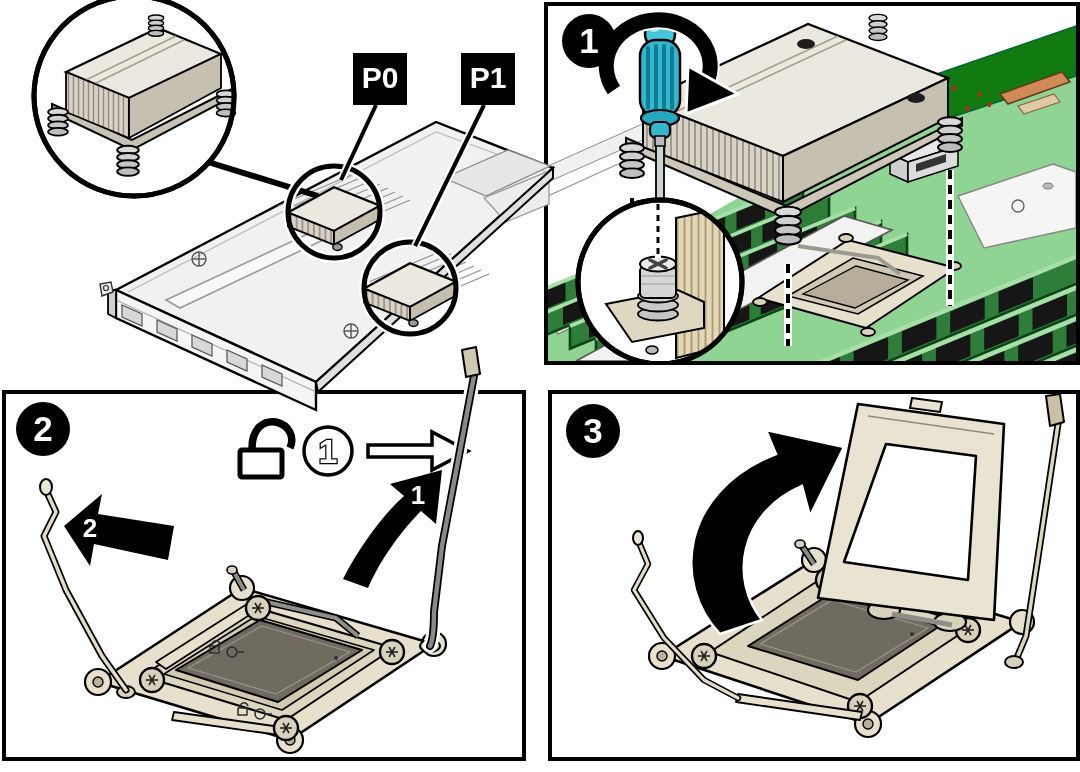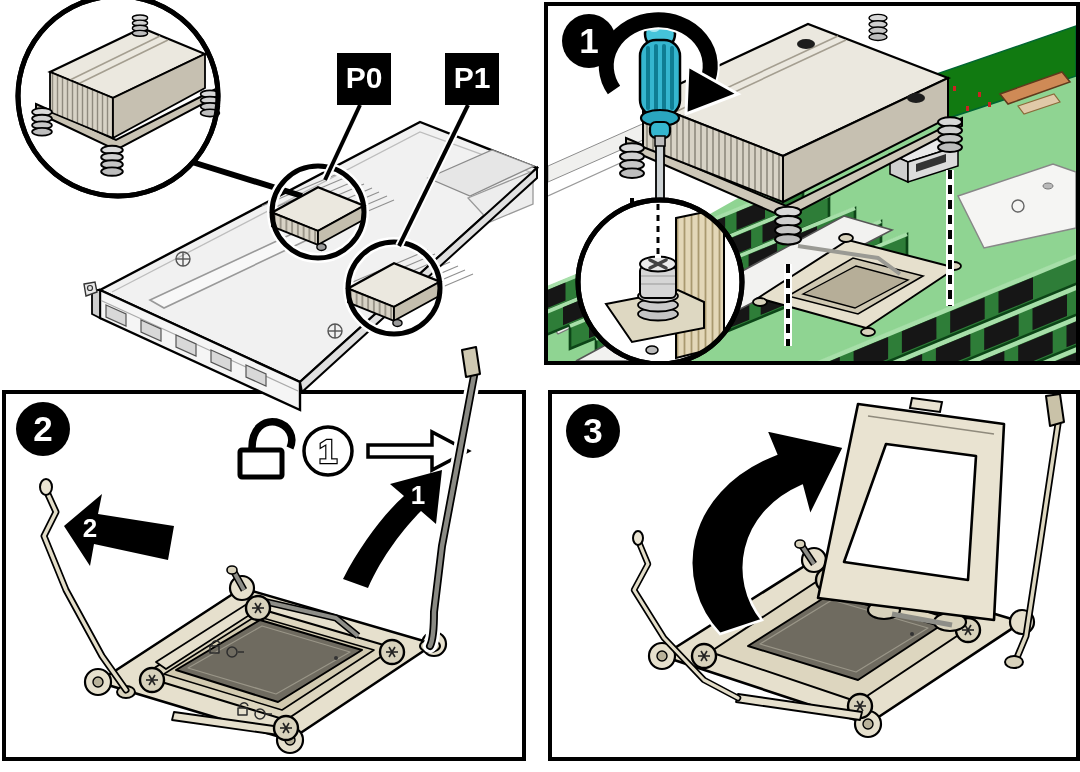--- a/index.html
+++ b/index.html
@@ -1,20 +1,20 @@
 <!DOCTYPE html>
 <html><head>
 <meta charset="utf-8">
 <style>
   html,body{margin:0;padding:0;background:#fff;}
   .stage{position:relative;width:1080px;height:772px;background:#ffffff;
          font-family:"Liberation Sans",sans-serif;overflow:hidden;}
   .panel{position:absolute;background:#fff;border:4px solid #000;box-sizing:border-box;}
   .panel svg{display:block;}
-  #panel-overview{position:absolute;left:0;top:0;width:540px;height:420px;z-index:4;pointer-events:none;}
+  #panel-overview{position:absolute;left:16px;top:0;width:540px;height:420px;z-index:4;pointer-events:none;}
   #panel-step1{left:544px;top:2px;width:536px;height:363px;}
   #panel-step2{left:2px;top:390px;width:524px;height:371px;overflow:visible;}
   #panel-step3{left:548px;top:390px;width:532px;height:371px;}
   .badge{position:absolute;width:54px;height:54px;border-radius:50%;background:#000;color:#fff;
          display:flex;align-items:center;justify-content:center;
          font-size:35px;font-weight:bold;z-index:6;}
   #badge1{left:14px;top:8px;}
   #badge2{left:10px;top:8px;}
   #badge3{left:14px;top:10px;}
   #lever-overlay{position:absolute;left:378px;top:-48px;width:142px;height:366px;z-index:5;}

